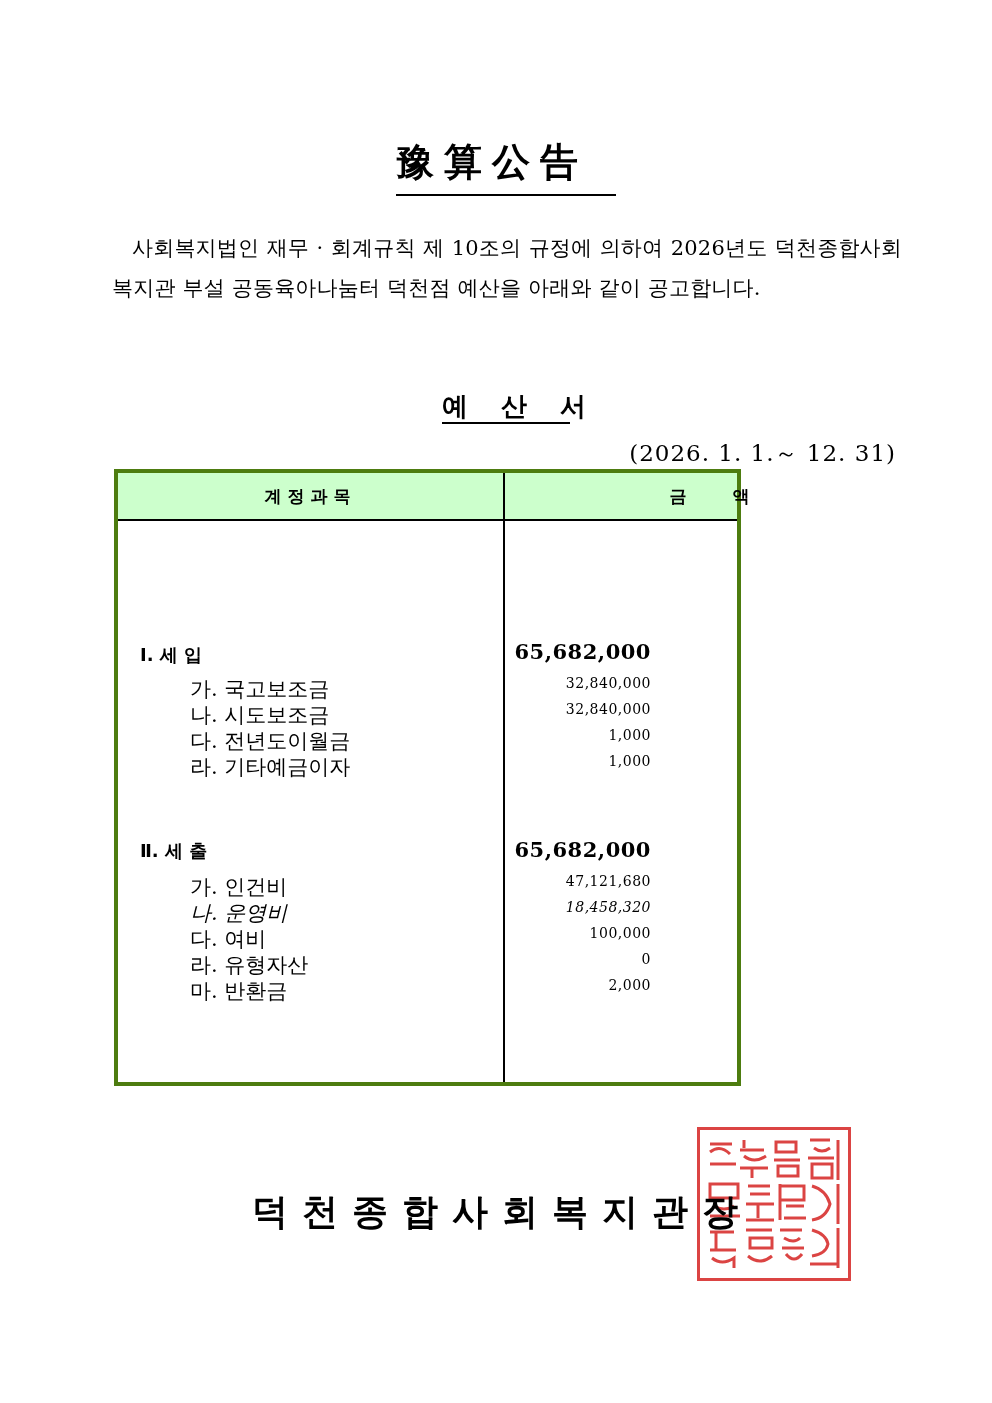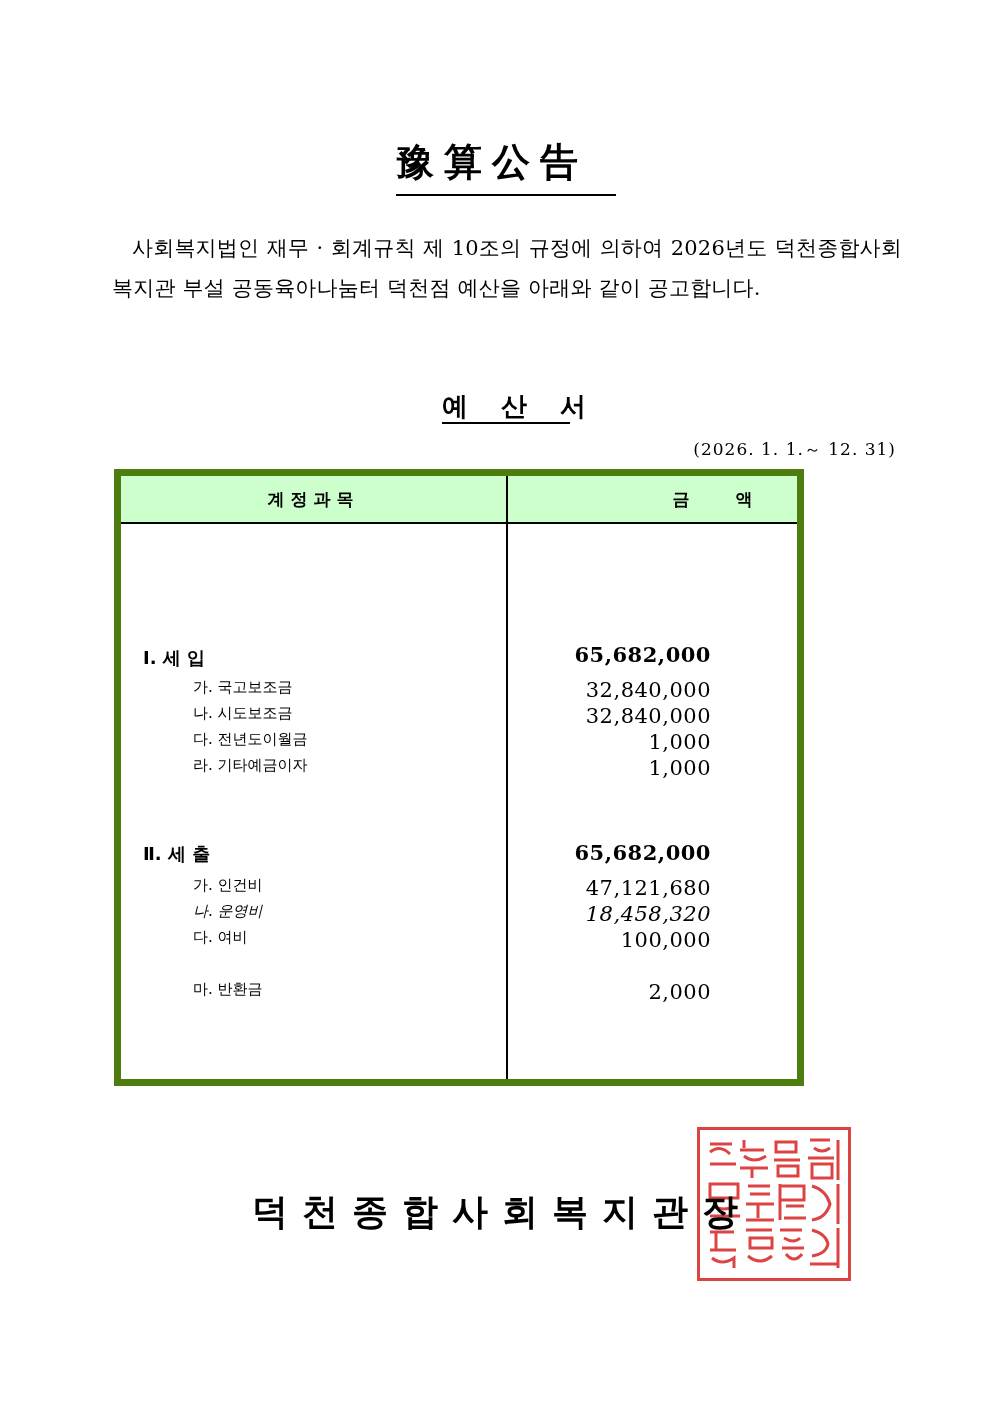--- a/index.html
+++ b/index.html
@@ -17,38 +17,38 @@
     text-align: justify; text-indent: 20px; letter-spacing: 0.2px;
   }
   .subtitle {
     position: absolute; left: 442px; top: 390px; width: 128px;
     font-family: "DejaVu Sans", sans-serif; font-weight: bold; font-size: 26px;
     letter-spacing: 12px; white-space: nowrap; border-bottom: 2px solid #000;
     line-height: 32px;
   }
   .period {
     position: absolute; right: 96px; top: 438px;
-    font-family: "DejaVu Serif", serif; font-size: 17px; letter-spacing: 1px; white-space: nowrap;
+    font-family: "DejaVu Serif", serif; font-size: 23px; letter-spacing: 1px; white-space: nowrap;
   }
   .budget-table {
-    position: absolute; left: 114px; top: 469px; width: 690px; height: 617px;
-    border: 7px solid #4d7c0f; box-sizing: border-box;
+    position: absolute; left: 114px; top: 469px; width: 627px; height: 617px;
+    border: 4px solid #4d7c0f; box-sizing: border-box;
   }
   .thead { position: absolute; left: 0; top: 0; right: 0; height: 46px;
            background: #ccffcc; border-bottom: 2px solid #000; }
   .th { position: absolute; top: 0; height: 46px; line-height: 46px; text-align: center;
         font-family: "DejaVu Sans", sans-serif; font-weight: bold; font-size: 17px; }
   .th.col1 { left: 0; width: 385px; letter-spacing: 6px; }
   .th.col2 { left: 386px; width: 393px; letter-spacing: 0; word-spacing: 40px; padding-left: 9px; }
   .vline { position: absolute; left: 385px; top: 0; bottom: 0; width: 1.5px; background: #000; }
   .row { position: absolute; left: 0; right: 0; height: 26px; }
-  .lbl { position: absolute; font-family: "DejaVu Serif", serif; font-size: 15px; white-space: nowrap; }
+  .lbl { position: absolute; font-family: "DejaVu Serif", serif; font-size: 21px; white-space: nowrap; }
   .lbl.section { left: 22px; font-family: "DejaVu Sans", sans-serif; font-weight: bold; font-size: 18px; }
   .lbl.item { left: 72px; }
-  .amt { position: absolute; right: 86px; font-family: "DejaVu Serif", serif; font-size: 21px;
+  .amt { position: absolute; right: 86px; font-family: "DejaVu Serif", serif; font-size: 14px;
          white-space: nowrap; text-align: right; letter-spacing: 0.5px; }
   .amt.bold { font-weight: bold; font-size: 21px; }
   .footer-name {
     position: absolute; left: 252px; top: 1188px;
     font-family: "DejaVu Sans", sans-serif; font-weight: bold; font-size: 36px;
     letter-spacing: 14px; white-space: nowrap;
   }
   .seal {
     position: absolute; left: 697px; top: 1127px; width: 154px; height: 154px;
     border: 3px solid #d8302f; box-sizing: border-box; opacity: 0.9;
@@ -103,20 +103,24 @@
     <span class="amt">47,121,680</span>
   </div>
   <div class="row" style="top:426px;font-style:italic;">
     <span class="lbl item">나. 운영비</span>
     <span class="amt">18,458,320</span>
   </div>
   <div class="row" style="top:452px;padding-left:34px;">
     <span class="lbl item">다. 여비</span>
     <span class="amt">100,000</span>
   </div>
+  <div class="row" style="top:478px;">
+    <span class="lbl item">라. 유형자산</span>
+    <span class="amt">0</span>
+  </div>
   <div class="row" style="top:504px;">
     <span class="lbl item">마. 반환금</span>
     <span class="amt">2,000</span>
   </div>
 </div>
 
 <div class="seal">
   <svg width="148" height="148" viewBox="0 0 148 148" fill="none" stroke="#d8302f" stroke-width="3">
 
     <path d="M10 14 h22 M10 22 q10 -8 20 2 M10 34 h26"></path>

